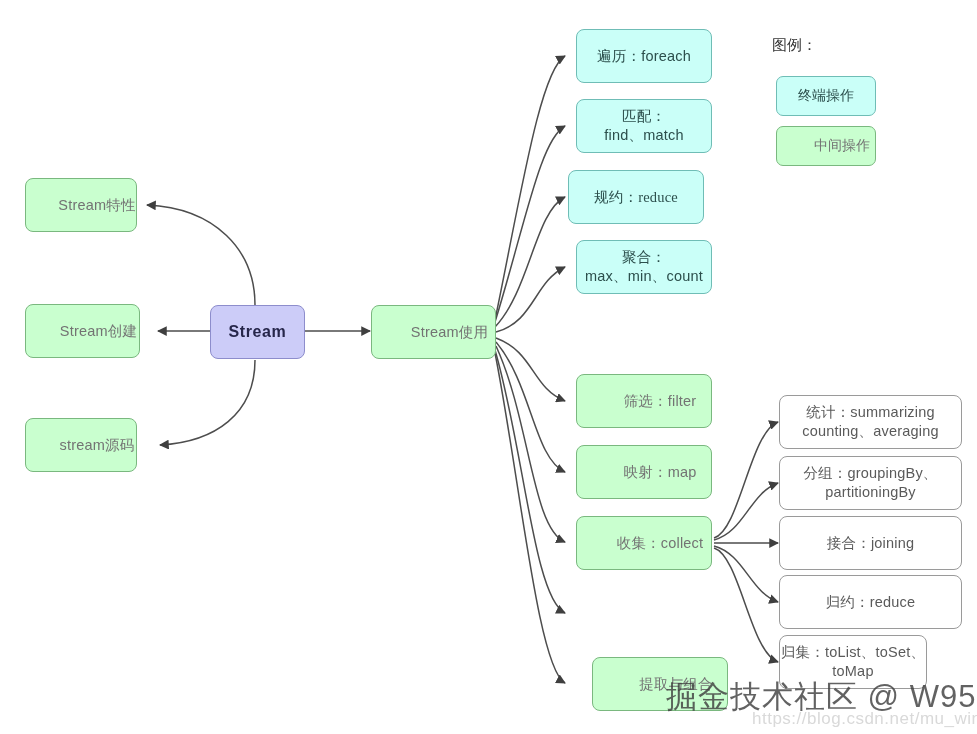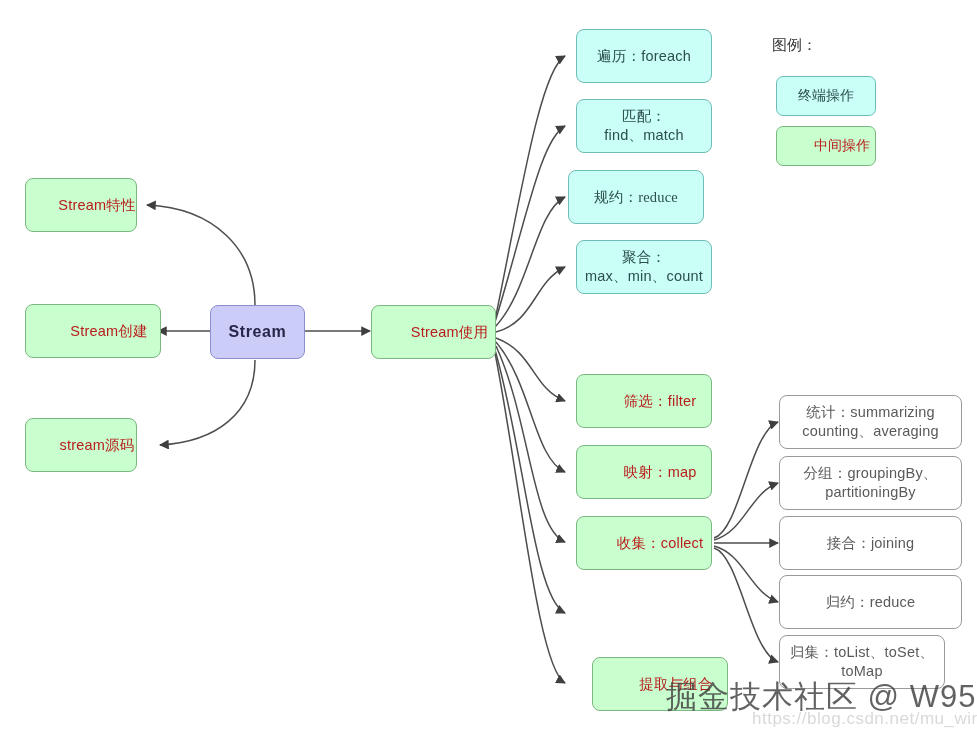--- a/index.html
+++ b/index.html
@@ -39,21 +39,21 @@
   }
   .node .lbl {
     display: block;
     width: 100%;
     white-space: pre-line;
   }
   
   .n-green {
     background: #c9ffcf;
     border: 1.3px solid #7ab87f;
-    color: #b91c1c;
+    color: #737373;
     font-size: 14.5px;
     padding-left: 32px;
   }
   
   .n-cyan {
     background: #caffF8;
     border: 1.3px solid #6fbdb6;
     color: #2c4f4c;
     font-size: 14.5px;
   }
@@ -140,21 +140,21 @@
       <path d="M 714 540 C 744 532 750 493 778 483"></path>
       <path d="M 714 543 L 778 543"></path>
       <path d="M 714 546 C 744 554 750 592 778 602"></path>
       <path d="M 714 548 C 740 556 750 652 778 662"></path>
     </g>
   </svg>
 
   <div class="node n-green" style="left:25px; top:178px; width:112px; height:54px;">
     <span class="lbl">Stream特性</span>
   </div>
-  <div class="node n-green" style="left:25px; top:304px; width:136px; height:54px;">
+  <div class="node n-green" style="left:25px; top:304px; width:115px; height:54px;">
     <span class="lbl">Stream创建</span>
   </div>
   <div class="node n-green" style="left:25px; top:418px; width:112px; height:54px;">
     <span class="lbl">stream源码</span>
   </div>
 
   <div class="node n-purple" style="left:210px; top:305px; width:95px; height:54px;">
     <span class="lbl">Stream</span>
   </div>
 
@@ -196,21 +196,21 @@
   <div class="node n-white" style="left:779px; top:456px; width:183px; height:54px;">
     <span class="lbl">分组：groupingBy、
 partitioningBy</span>
   </div>
   <div class="node n-white" style="left:779px; top:516px; width:183px; height:54px;">
     <span class="lbl">接合：joining</span>
   </div>
   <div class="node n-white" style="left:779px; top:575px; width:183px; height:54px;">
     <span class="lbl">归约：reduce</span>
   </div>
-  <div class="node n-white" style="left:779px; top:635px; width:166px; height:54px;">
+  <div class="node n-white" style="left:779px; top:635px; width:148px; height:54px;">
     <span class="lbl">归集：toList、toSet、
 toMap</span>
   </div>
 
   <div class="legend-title" style="left:772px; top:36px;">图例：</div>
   <div class="legend-box n-cyan" style="left:776px; top:76px; width:100px; height:40px;">
     <span class="lbl">终端操作</span>
   </div>
   <div class="legend-box n-green" style="left:776px; top:126px; width:100px; height:40px;">
     <span class="lbl">中间操作</span>

